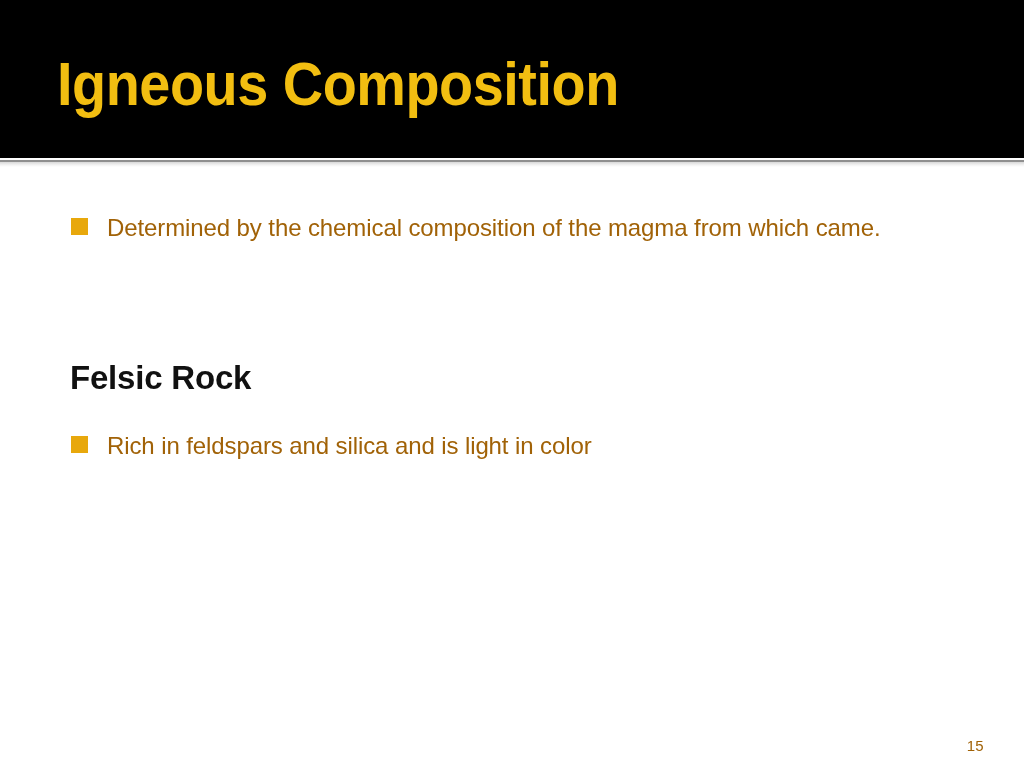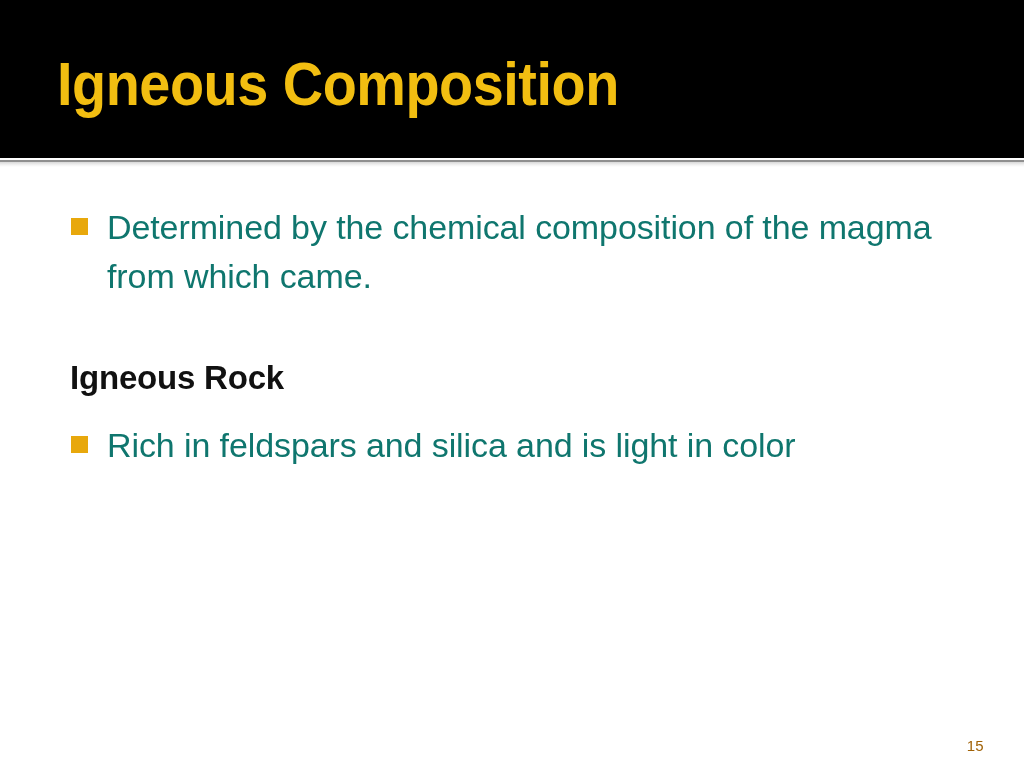--- a/index.html
+++ b/index.html
@@ -91,23 +91,23 @@
     width: 17px;
     height: 17px;
     background: #e8a80c;
     margin-top: 15px;
     margin-right: 19px;
   }
   .bullet-text {
     flex: 1 1 auto;
     font-family: "Liberation Sans", sans-serif;
     font-weight: normal;
-    font-size: 34px;
+    font-size: 24px;
     line-height: 49px;
-    color: #0f766e;
+    color: #a16207;
     letter-spacing: -0.1px;
   }
 
   #bullet-one {
     left: 71px;
     top: 36px;
     width: 880px;
   }
   #section-heading {
     position: absolute;
@@ -153,21 +153,21 @@
     <div class="rule-fade"></div>
   </div>
 
   <div id="body-content">
 
     <div id="bullet-one" class="bullet-row">
       <span class="bullet-marker"></span>
       <span class="bullet-text">Determined by the chemical composition of the magma from which came.</span>
     </div>
 
-    <div id="section-heading">Igneous Rock</div>
+    <div id="section-heading">Felsic Rock</div>
 
     <div id="bullet-two" class="bullet-row">
       <span class="bullet-marker"></span>
       <span class="bullet-text">Rich in feldspars and silica and is light in color</span>
     </div>
 
   </div>
 
   <div id="page-number">15</div>
 

